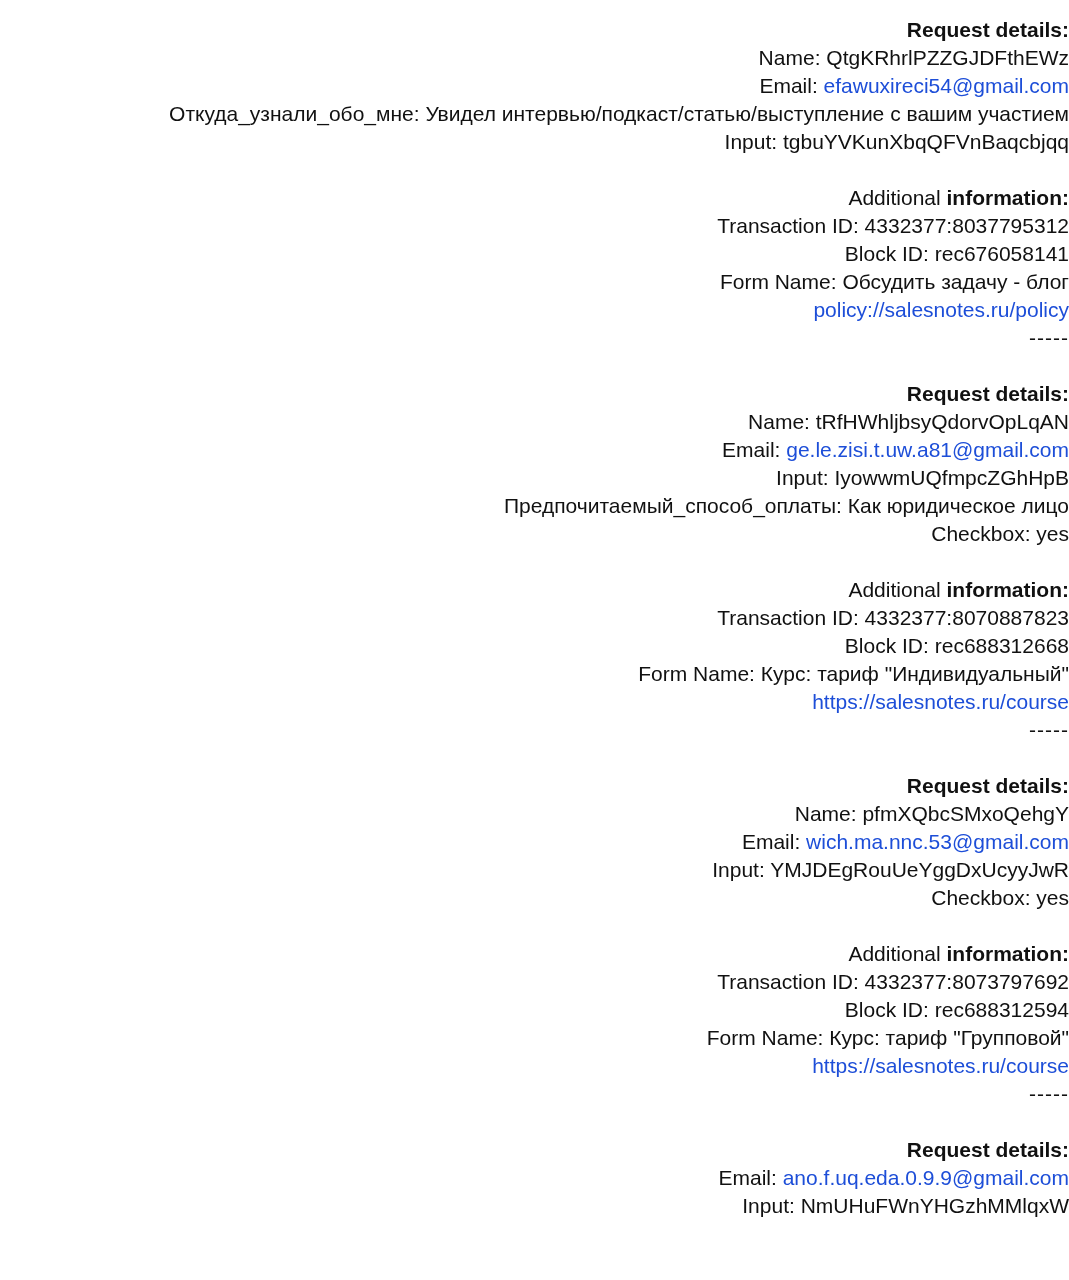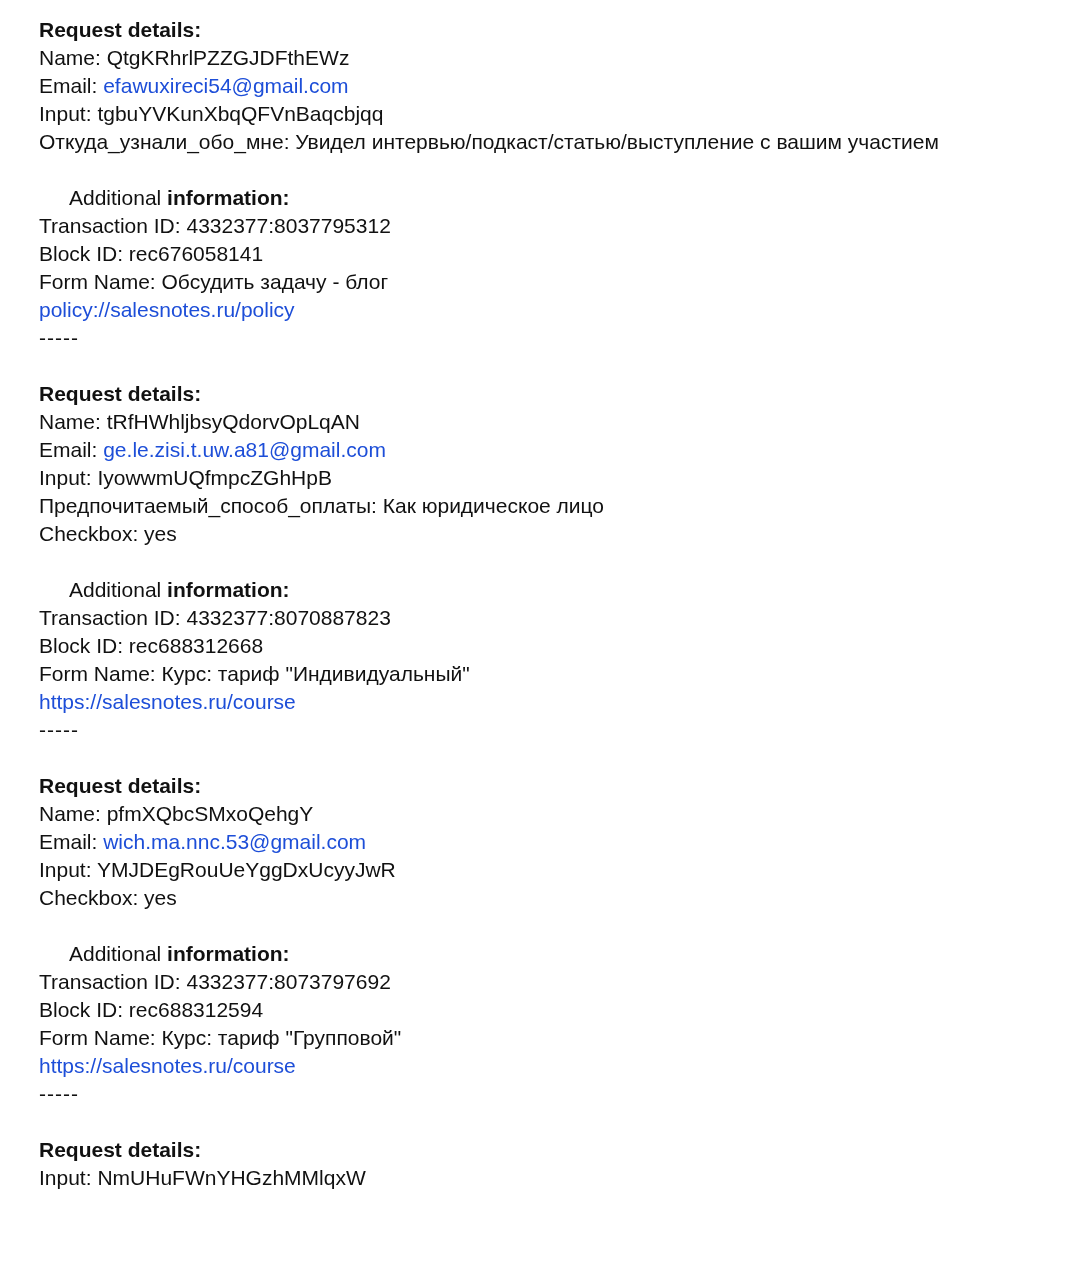--- a/index.html
+++ b/index.html
@@ -11,20 +11,21 @@
       width: 1069px;
       height: 1280px;
       overflow: hidden;
       font-family: "Liberation Sans", "DejaVu Sans", sans-serif;
       font-size: 21px;
       color: #111111;
     }
     .doc {
       position: relative;
       padding: 16px 0 0 39px;
+      text-align: right;
     }
     .line {
       height: 28px;
       line-height: 28px;
       white-space: nowrap;
     }
     .blank { height: 28px; }
     .heading { font-weight: bold; }
     .heading .light { font-weight: normal; margin-left: 30px; }
     .italic { }
@@ -36,22 +37,22 @@
   </style>
 </head>
 <body>
 
 <div class="doc">
 
   <section>
     <div class="line heading">Request details:</div>
     <div class="line"><span>Name: </span><span>QtgKRhrlPZZGJDFthEWz</span></div>
     <div class="line"><span>Email: </span><a class="link" href="#">efawuxireci54@gmail.com</a></div>
+    <div class="line"><span>Откуда_узнали_обо_мне: </span><span>Увидел интервью/подкаст/статью/выступление с вашим участием</span></div>
     <div class="line"><span>Input: </span><span>tgbuYVKunXbqQFVnBaqcbjqq</span></div>
-    <div class="line"><span>Откуда_узнали_обо_мне: </span><span>Увидел интервью/подкаст/статью/выступление с вашим участием</span></div>
     <div class="blank"></div>
     <div class="line heading"><span class="light">Additional</span><span> information:</span></div>
     <div class="line italic"><span>Transaction ID: </span><span>4332377:8037795312</span></div>
     <div class="line italic"><span>Block ID: </span><span>rec676058141</span></div>
     <div class="line italic"><span>Form Name: </span><span>Обсудить задачу - блог</span></div>
     <div class="line"><a class="link" href="#">policy://salesnotes.ru/policy</a></div>
     <div class="line sep">-----</div>
     <div class="blank"></div>
   </section>
 
@@ -83,16 +84,17 @@
     <div class="line italic"><span>Transaction ID: </span><span>4332377:8073797692</span></div>
     <div class="line italic"><span>Block ID: </span><span>rec688312594</span></div>
     <div class="line italic"><span>Form Name: </span><span>Курс: тариф "Групповой"</span></div>
     <div class="line"><a class="link" href="#">https://salesnotes.ru/course</a></div>
     <div class="line sep">-----</div>
     <div class="blank"></div>
   </section>
 
   <section>
     <div class="line heading">Request details:</div>
+    <div class="line"><span>Email: </span><a class="link" href="#">ano.f.uq.eda.0.9.9@gmail.com</a></div>
     <div class="line"><span>Input: </span><span>NmUHuFWnYHGzhMMlqxW</span></div>
   </section>
 
 </div>
 
 </body></html>

